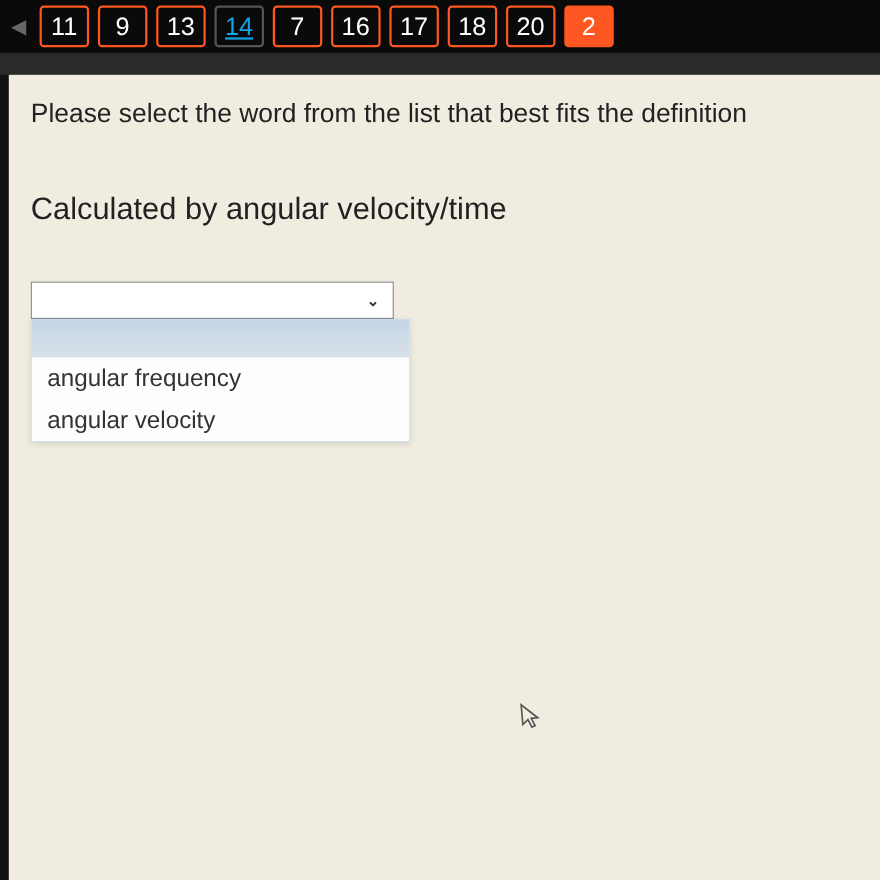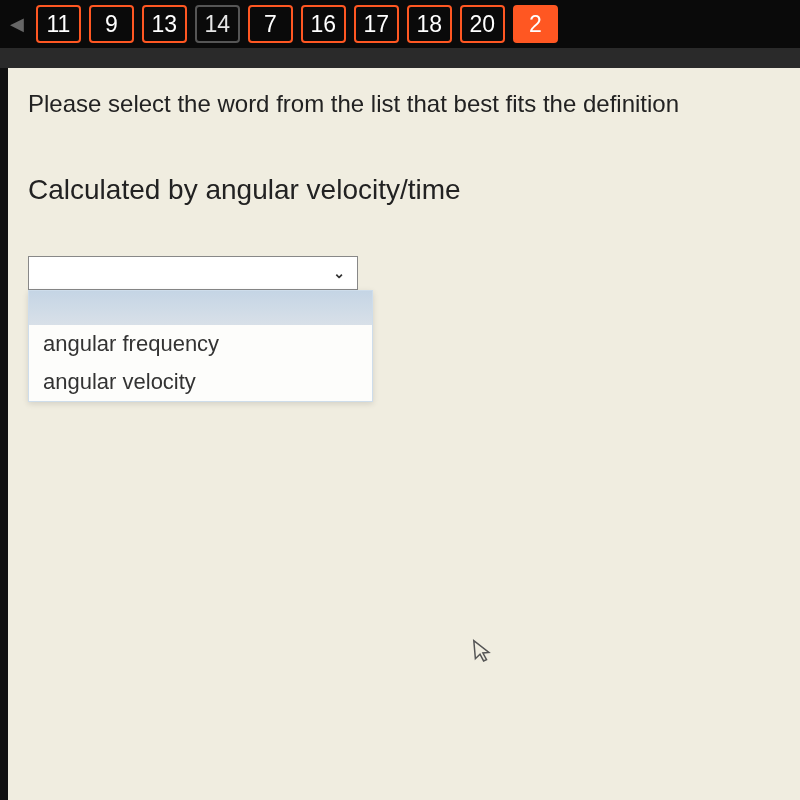--- a/index.html
+++ b/index.html
@@ -39,21 +39,22 @@
       height: 38px;
       display: flex;
       align-items: center;
       justify-content: center;
       cursor: pointer;
       background: transparent;
       flex-shrink: 0;
     }
     .nav-tab.disabled {
       border-color: #555;
-      color: #e5e5e5;
+      color: #0ea5e9;
+      text-decoration: underline;
     }
     .nav-tab.active {
       background: #ff5722;
       color: #fff;
     }
     .content-frame {
       background: #111;
       padding-left: 8px;
       height: calc(100% - 48px);
     }

